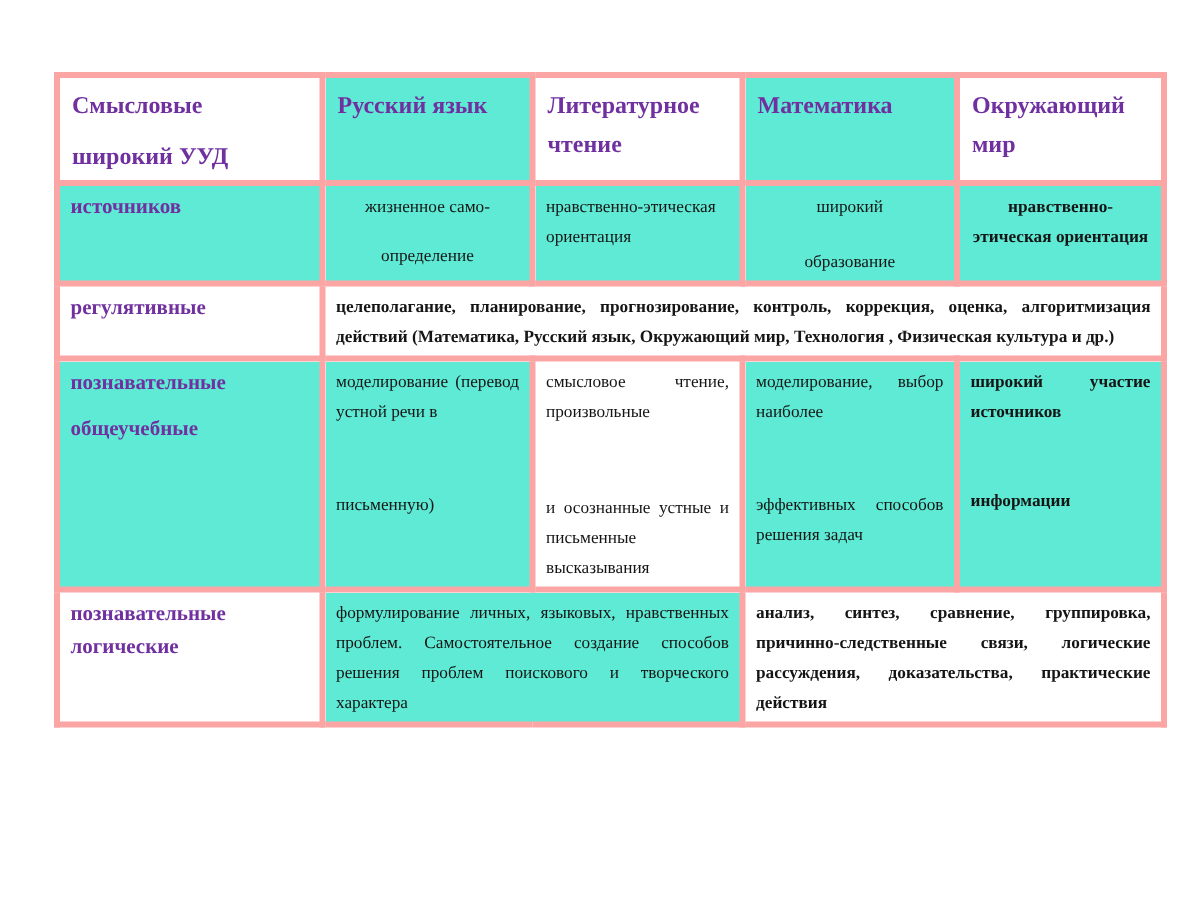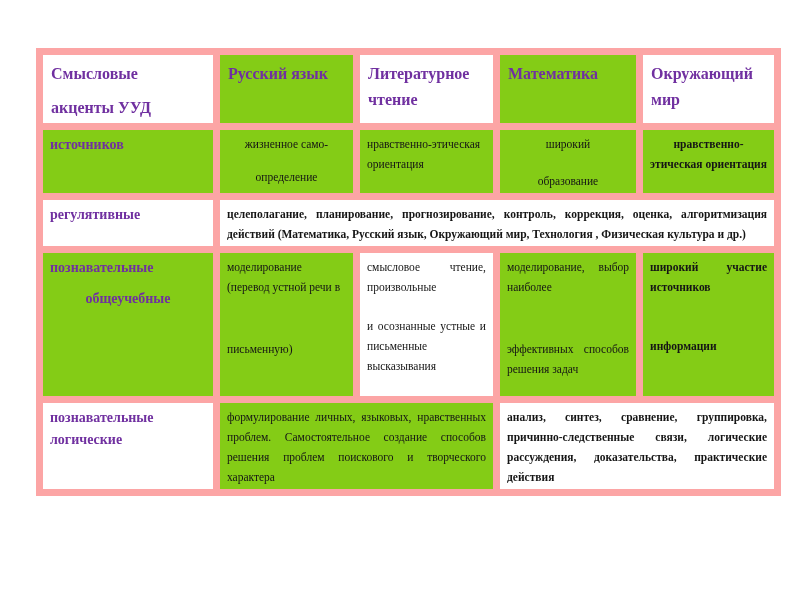--- a/index.html
+++ b/index.html
@@ -11,21 +11,21 @@
   .slide { position:relative; width:800px; height:600px; background:#ffffff; overflow:hidden; }
 
   table.uud {
     position:absolute; left:36px; top:48px;
     width:738px;
     border-collapse:collapse;
     table-layout:fixed;
     border:3px double #2b2b2b;
   }
   table.uud th, table.uud td {
-    border:7px solid #fca5a5;
+    border:4px solid #fca5a5;
     vertical-align:top;
     overflow:hidden;
   }
   th.header-cell {
     font-size:16px; line-height:26px;
     font-weight:bold;
     color:#7030a0;
     text-align:left;
     padding:6px 8px 2px 8px;
   }
@@ -34,21 +34,21 @@
     font-weight:bold;
     color:#7030a0;
     text-align:left;
     padding:4px 7px 2px 7px;
   }
   td.body-cell {
     font-size:11.5px; line-height:20px;
     color:#151515;
     padding:4px 7px 2px 7px;
   }
-  .bg-green { background:#84cc16; }
+  .bg-green { background:#5eead4; }
   .bg-white { background:#ffffff; }
   .bold { font-weight:bold; }
   .align-justify { text-align:justify; }
   .align-left { text-align:center; }
   .line-block { margin:0; }
 </style>
 </head>
 <body>
 
 <div class="slide">
@@ -57,21 +57,21 @@
       <col style="width:177px">
       <col style="width:140px">
       <col style="width:140px">
       <col style="width:143px">
       <col style="width:138px">
     </colgroup>
     <thead>
         <tr style="height: 62px;">
           <th class="header-cell bg-white">
             <div class="line-block">Смысловые</div>
-            <div class="line-block" style="margin-top: 8px;">акценты УУД</div>
+            <div class="line-block" style="margin-top: 8px;">широкий УУД</div>
           </th>
           <th class="header-cell bg-green">
             <div class="line-block">Русский язык</div>
           </th>
           <th class="header-cell bg-white">
             <div class="line-block">Литературное чтение</div>
           </th>
           <th class="header-cell bg-green">
             <div class="line-block">Математика</div>
           </th>
@@ -105,29 +105,29 @@
           <td class="label-cell bg-white">
             <div class="line-block">регулятивные</div>
           </td>
           <td colspan="4" class="body-cell bg-white bold align-justify">
             <div class="line-block">целеполагание, планирование, прогнозирование, контроль, коррекция, оценка, алгоритмизация действий (Математика, Русский язык, Окружающий мир, Технология , Физическая культура и др.)</div>
           </td>
         </tr>
         <tr style="height: 150px;">
           <td class="label-cell bg-green">
             <div class="line-block">познавательные</div>
-            <div class="line-block" style="margin-top: 9px; text-align: center;">общеучебные</div>
+            <div class="line-block" style="margin-top: 9px;">общеучебные</div>
           </td>
           <td class="body-cell bg-green align-justify">
             <div class="line-block">моделирование (перевод устной речи в</div>
             <div class="line-block" style="margin-top: 42px;">письменную)</div>
           </td>
           <td class="body-cell bg-white align-justify">
             <div class="line-block">смысловое чтение, произвольные</div>
-            <div class="line-block" style="margin-top: 19px;">и осознанные устные и письменные высказывания</div>
+            <div class="line-block" style="margin-top: 44px;">и осознанные устные и письменные высказывания</div>
           </td>
           <td class="body-cell bg-green align-justify">
             <div class="line-block">моделирование, выбор наиболее</div>
             <div class="line-block" style="margin-top: 42px;">эффективных способов решения задач</div>
           </td>
           <td class="body-cell bg-green bold align-justify">
             <div class="line-block">широкий участие источников</div>
             <div class="line-block" style="margin-top: 39px;">информации</div>
           </td>
         </tr>

